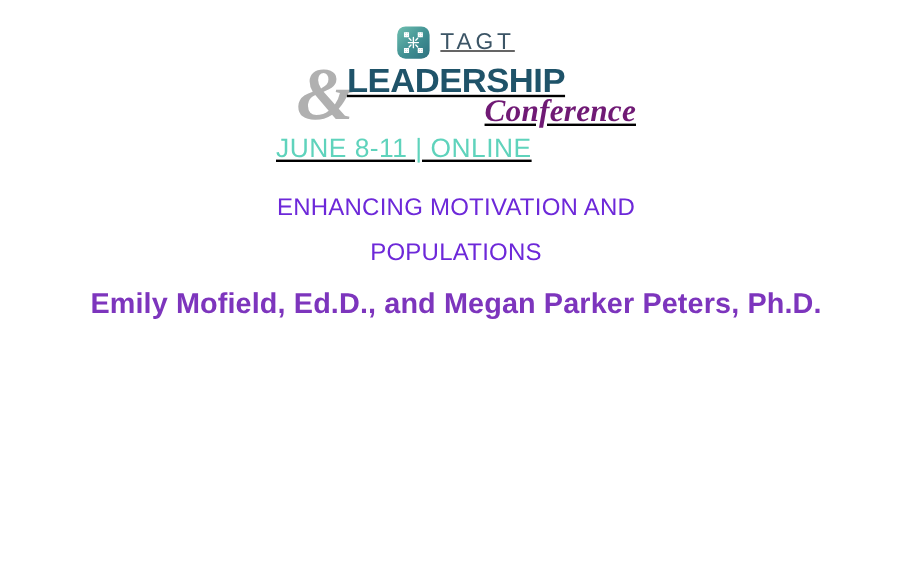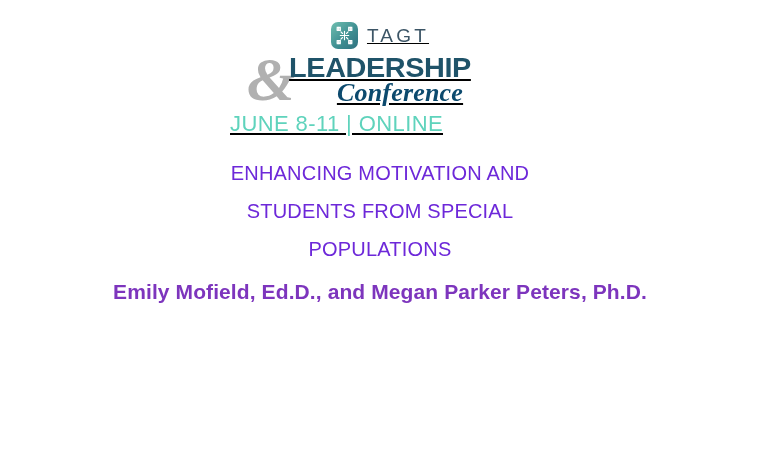--- a/index.html
+++ b/index.html
@@ -105,26 +105,26 @@
     letter-spacing: -0.6px;
     color: #f1502f;
     line-height: 1;
     display: inline-block;
     transform: scaleX(1.02);
   }
 
   .conference {
     position: relative;
     z-index: 3;
-    text-align: center;
+    text-align: right;
     font-family: "Liberation Serif", serif;
     font-style: italic;
     font-weight: 700;
     font-size: 26px;
-    color: #0c4a6e;
+    color: #701a75;
     line-height: 1;
     margin-top: -2px;
     padding-left: 40px;
     letter-spacing: 0.2px;
   }
 
   .dateline {
     text-align: left;
     font-family: "Liberation Sans", sans-serif;
     font-weight: 400;
@@ -151,21 +151,21 @@
   .title-line { display: block; white-space: nowrap; }
 
   
   .presenters {
     margin-top: 11px;
     width: 700px;
     text-align: center;
     color: #7d35bd;
     font-family: "Liberation Sans", sans-serif;
     font-weight: 700;
-    font-size: 21px;
+    font-size: 24px;
     line-height: 26px;
     letter-spacing: 0.1px;
   }
 </style>
 </head>
 <body>
 
 <div class="slide">
 
   <div class="logo-lockup">
@@ -195,19 +195,18 @@
     <div class="leadership">LEADERSHIP</div>
 
 
     <div class="conference">Conference</div>
 
     <div class="dateline">JUNE 8-11 | ONLINE</div>
   </div>
 
   <div class="title">
     <span class="title-line">ENHANCING MOTIVATION AND</span>
-    <span class="title-line">STUDENTS FROM SPECIAL</span>
     <span class="title-line">POPULATIONS</span>
   </div>
 
   <div class="presenters">Emily Mofield, Ed.D., and Megan Parker Peters, Ph.D.</div>
 
 </div>
 
 </body></html>

